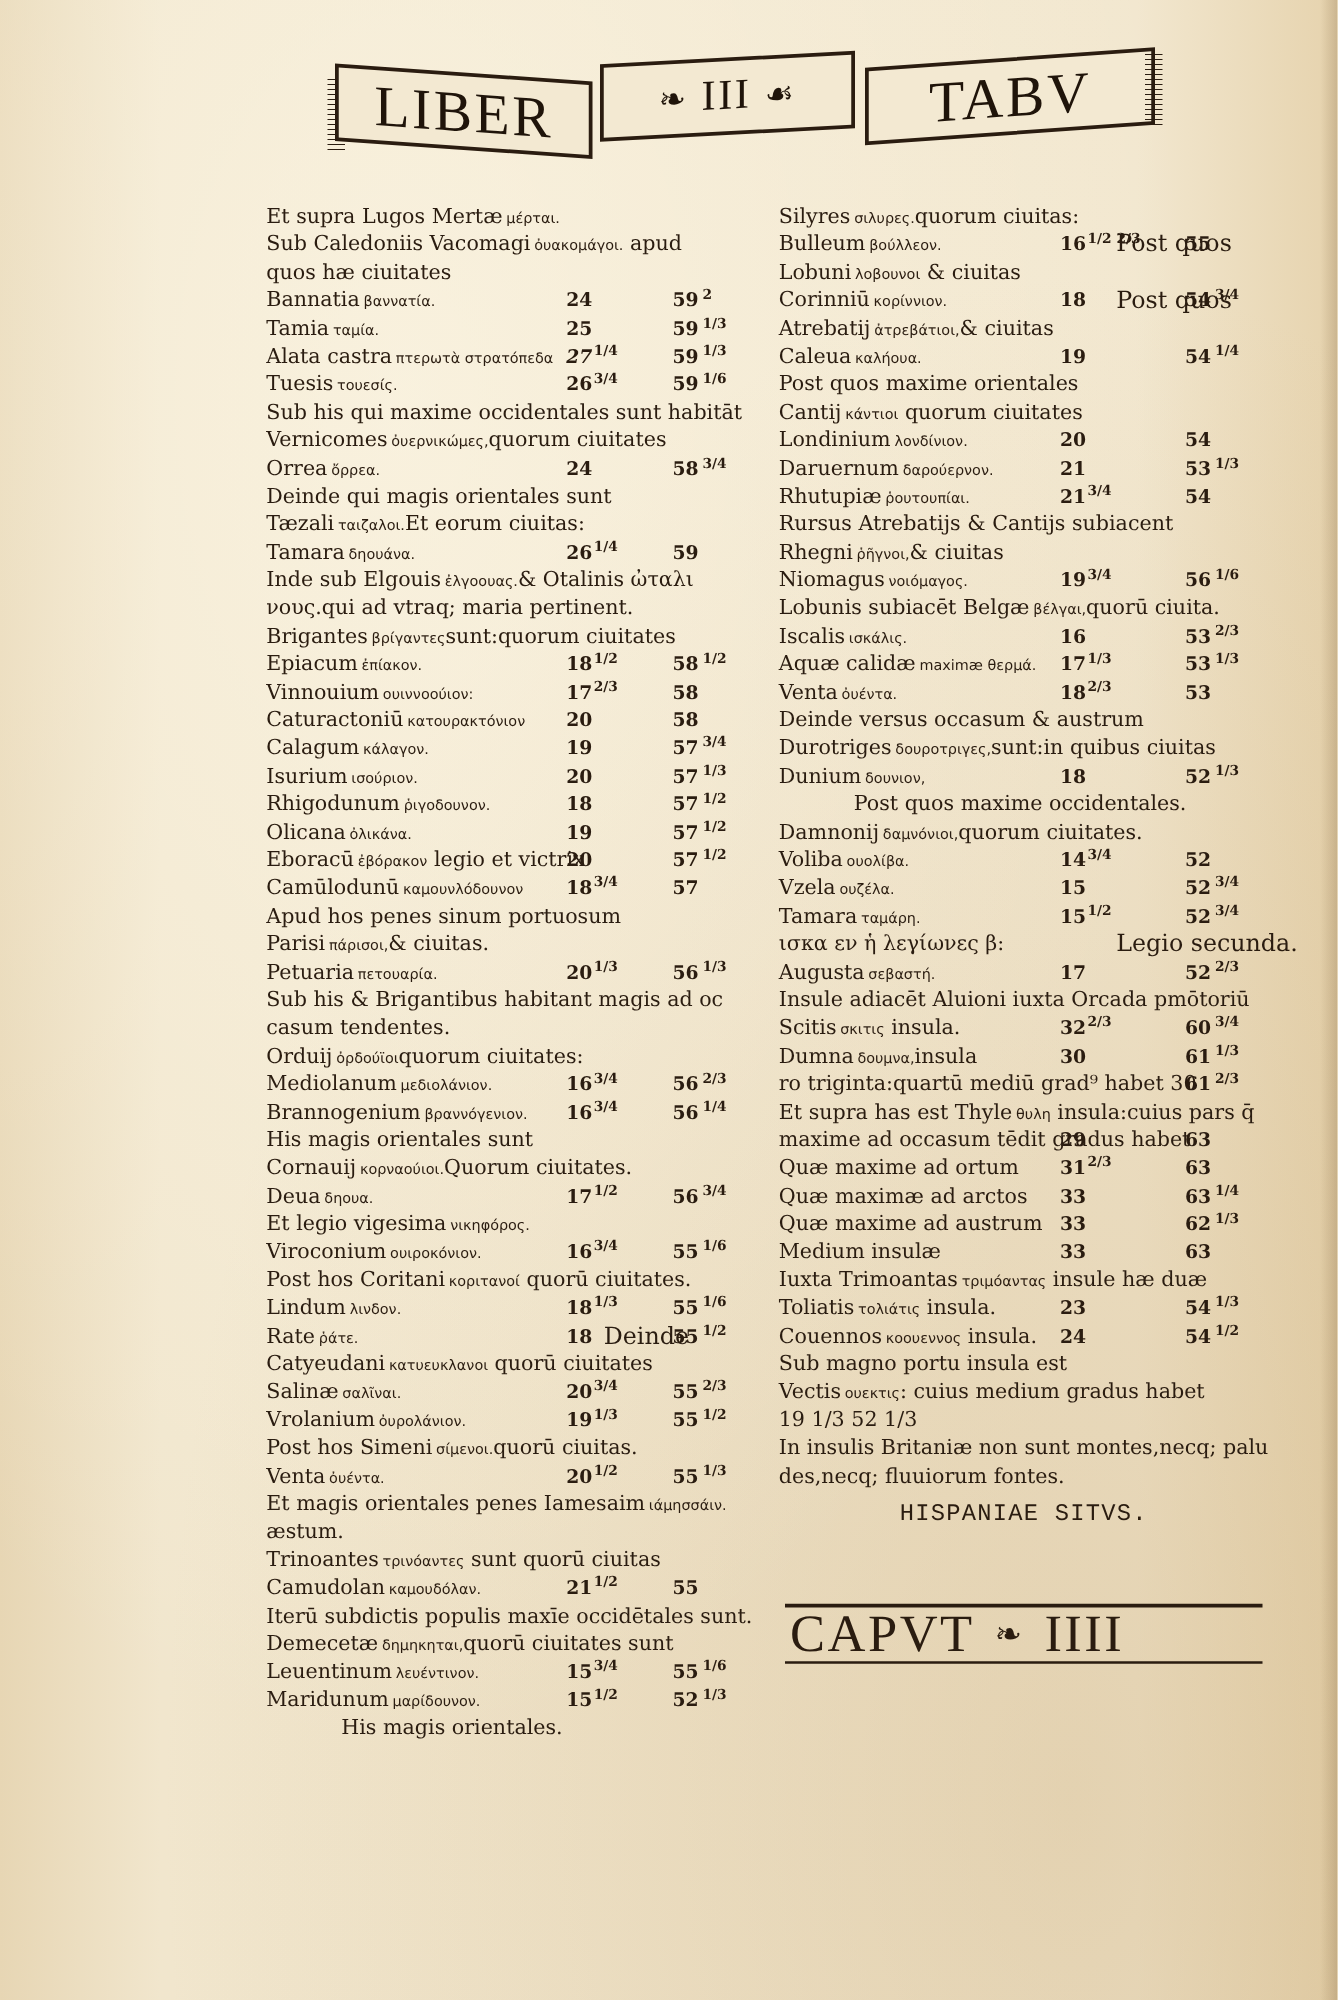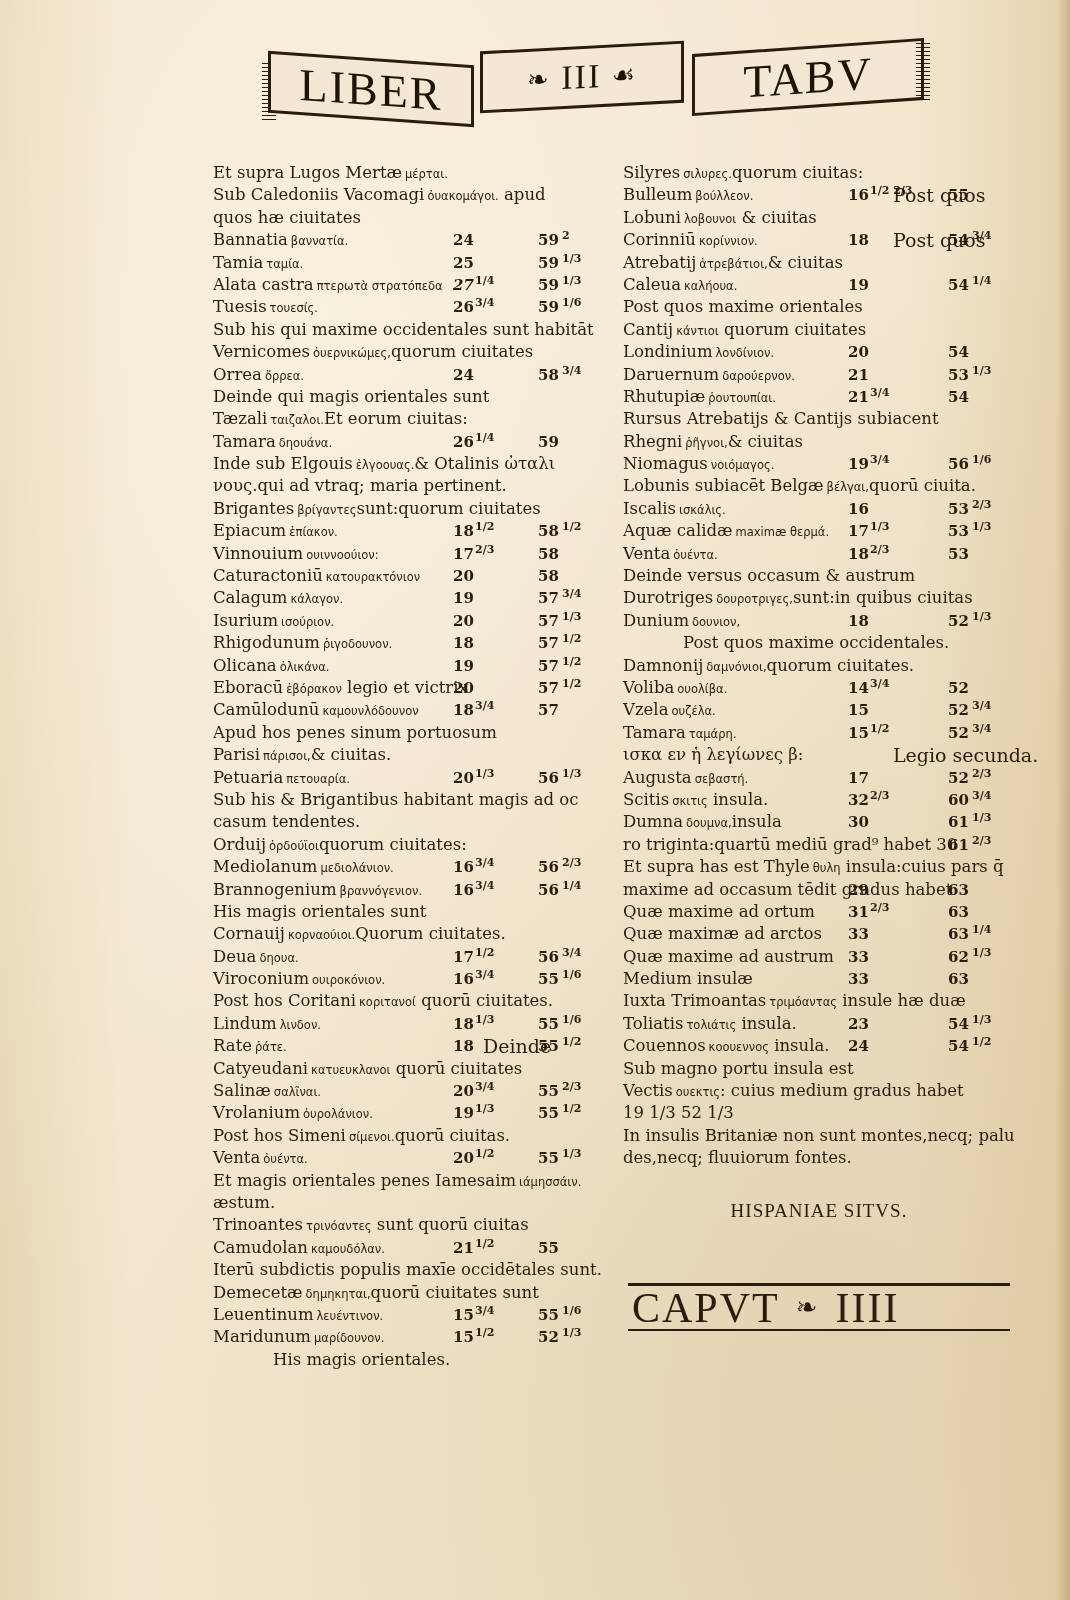--- a/index.html
+++ b/index.html
@@ -28,21 +28,21 @@
   .col.right{left:623px;width:380px;}
   .line{height:22.4px;line-height:22.4px;font-size:16.5px;white-space:nowrap;position:relative;}
   .line .txt{position:absolute;left:0;}
   .line .gr{font-family:"DejaVu Sans",sans-serif;font-size:11.5px;margin-left:3px;}
   .line .lat{position:absolute;font-weight:bold;font-size:15px;}
   .line .latf{position:absolute;font-weight:bold;font-size:11px;line-height:10px;top:2px;}
   .line .lon{position:absolute;font-weight:bold;font-size:15px;}
   .line .lonf{position:absolute;font-weight:bold;font-size:11px;line-height:10px;top:2px;}
   .line .note{position:absolute;font-size:19px;}
   .center{text-align:center;}
-  .heading{font-family:Liberation Serif, serif;font-size:19px;letter-spacing:1px;text-align:center;}
+  .heading{font-family:Liberation Mono, monospace;font-size:19px;letter-spacing:1px;text-align:center;}
   .sub{font-size:16px;text-align:center;}
   .caput{position:absolute;left:628px;top:1283px;width:382px;height:48px;
          border-top:3px solid #2a1c10;border-bottom:2px solid #2a1c10;
          font-family:"Liberation Serif",serif;font-size:42px;letter-spacing:2px;
          display:flex;align-items:center;gap:16px;padding-left:4px;box-sizing:border-box;}
   .orn{font-size:26px;}
 </style>
 </head>
 <body>
 
@@ -227,20 +227,23 @@
       <span class="txt"><span>Cornauij</span><span class="gr">κορναούιοι.</span><span>Quorum ciuitates.</span></span>
     </div>
     <div class="line">
       <span class="txt"><span>Deua</span><span class="gr">δηουα.</span></span>
       <span class="lat" style="left: 240px;">17</span>
       <span class="latf" style="left: 262px;">1/2</span>
       <span class="lon" style="left: 325px;">56</span>
       <span class="lonf" style="left: 349px;">3/4</span>
     </div>
     <div class="line">
+      <span class="txt"><span>Et legio vigesima</span><span class="gr">νικηφόρος.</span></span>
+    </div>
+    <div class="line">
       <span class="txt"><span>Viroconium</span><span class="gr">ουιροκόνιον.</span></span>
       <span class="lat" style="left: 240px;">16</span>
       <span class="latf" style="left: 262px;">3/4</span>
       <span class="lon" style="left: 325px;">55</span>
       <span class="lonf" style="left: 349px;">1/6</span>
     </div>
     <div class="line">
       <span class="txt"><span>Post hos Coritani</span><span class="gr">κοριτανοί</span><span> quorū ciuitates.</span></span>
     </div>
     <div class="line">
@@ -450,20 +453,23 @@
     </div>
     <div class="line">
       <span class="txt"><span>ισκα εν ἡ λεγίωνες β:</span></span>
       <span class="note" style="left: 270px;">Legio secunda.</span>
     </div>
     <div class="line">
       <span class="txt"><span>Augusta</span><span class="gr">σεβαστή.</span></span>
       <span class="lat" style="left: 225px;">17</span>
       <span class="lon" style="left: 325px;">52</span>
       <span class="lonf" style="left: 349px;">2/3</span>
+    </div>
+    <div class="line">
+      <span class="txt"><span>Insule adiacēt Aluioni iuxta Orcada pmōtoriū</span></span>
     </div>
     <div class="line">
       <span class="txt"><span>Scitis</span><span class="gr">σκιτις</span><span> insula.</span></span>
       <span class="lat" style="left: 225px;">32</span>
       <span class="latf" style="left: 247px;">2/3</span>
       <span class="lon" style="left: 325px;">60</span>
       <span class="lonf" style="left: 349px;">3/4</span>
     </div>
     <div class="line">
       <span class="txt"><span>Dumna</span><span class="gr">δουμνα,</span><span>insula</span></span>

